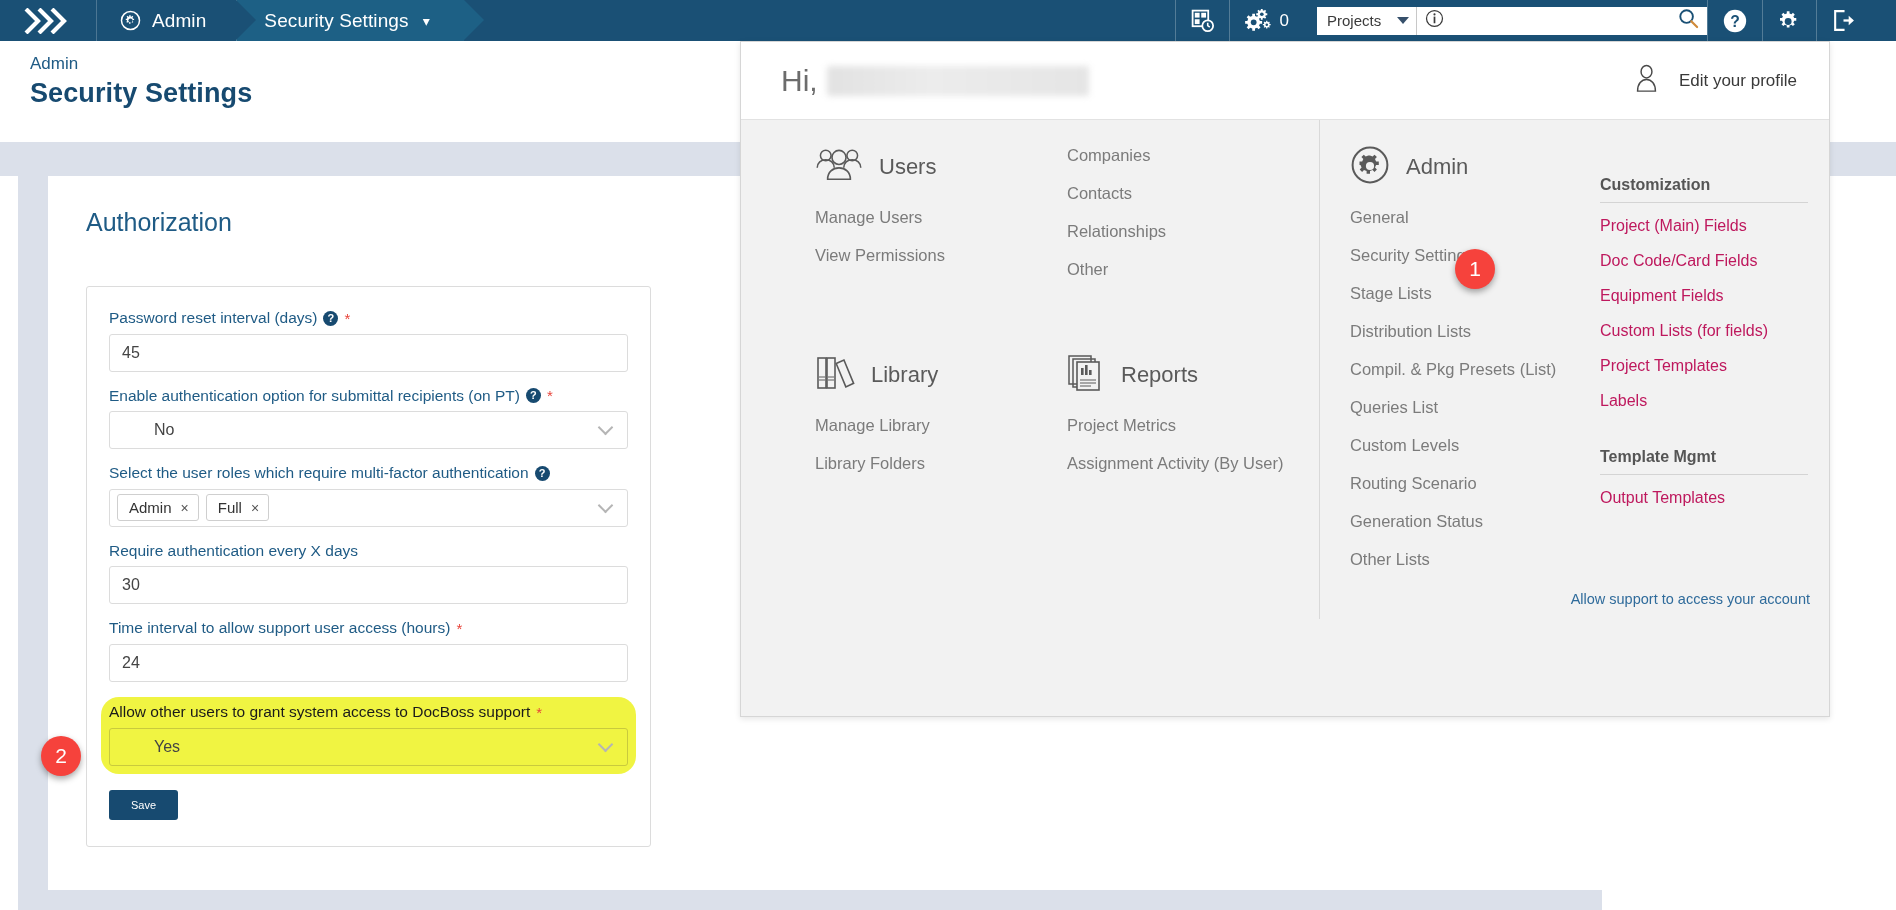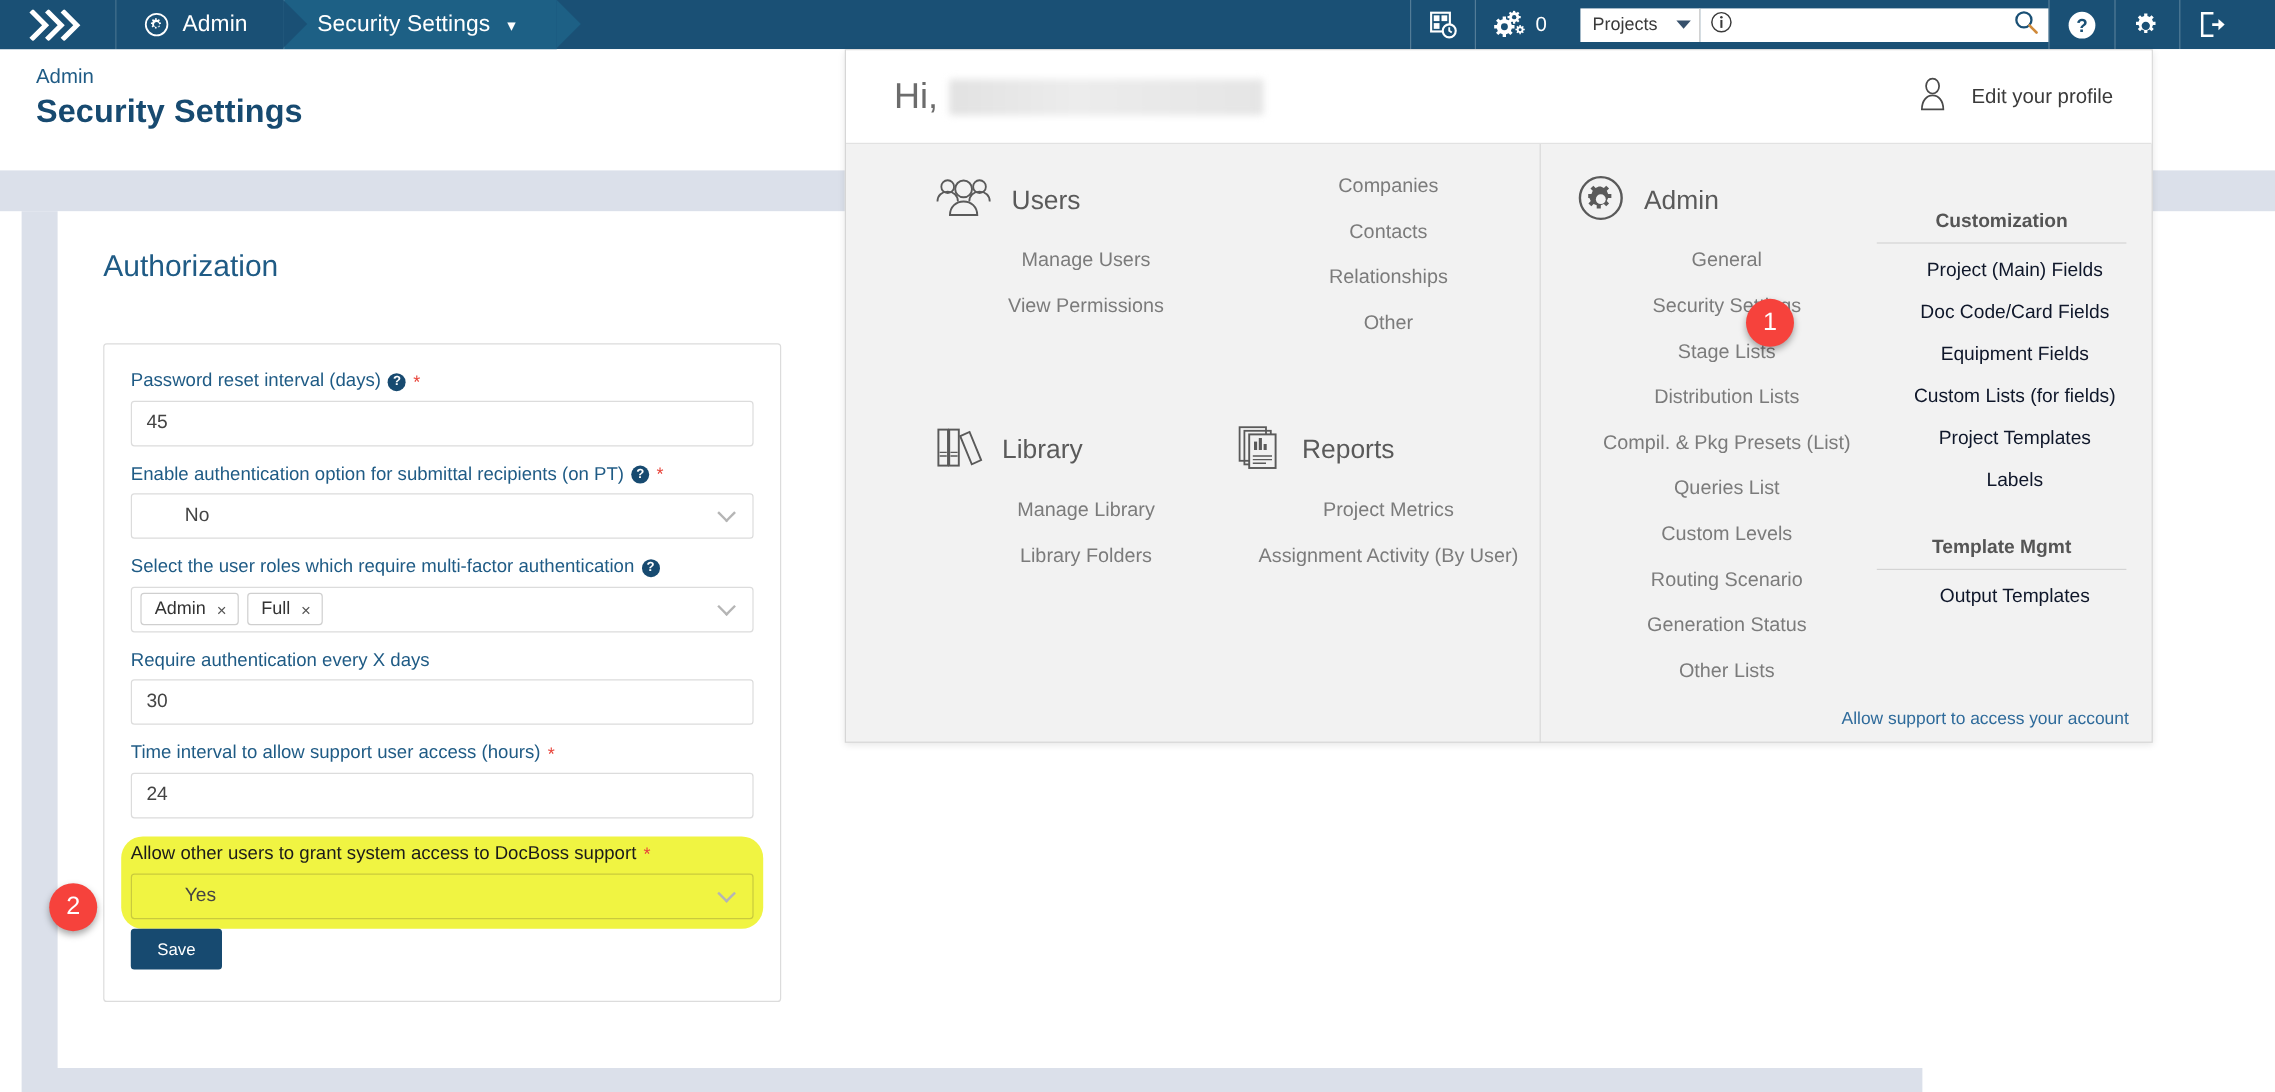--- a/index.html
+++ b/index.html
@@ -142,31 +142,30 @@
     padding: 3px 9px 3px 11px; font-size: 15px; color: #333; height: 27px;
   }
   .tag .x { color: #555; font-size: 14px; cursor: pointer; }
   .tagflex { flex: 1; display: flex; align-items: center; gap: 7px; }
 
   .hl { background: #f0f442; padding: 6px 8px 8px 8px; margin: 0 -8px; border-radius: 18px; }
   .hl .flabel { color: #1a1a1a; }
   .hl .ctrl { background: #f0f442; border-color: #c9ca3d; }
 
   .savebtn {
-    background: #174a70; color: #fff; border: none;
-    border-radius: 3px; padding: 9px 22px; font-size: 14px; cursor: pointer;
+    margin-top: 16px; background: #174a70; color: #fff; border: none;
+    border-radius: 3px; padding: 9px 22px; font-size: 11px; cursor: pointer;
     font-family: "Liberation Sans", sans-serif;
   }
 
   
   .mega {
-    position: absolute; left: 704px; top: 41px; width: 1090px; height: 578px;
+    position: absolute; left: 740px; top: 41px; width: 1090px; height: 676px;
     background: #f2f2f2; border: 1px solid #d6d6d6;
     box-shadow: 0 2px 6px rgba(0,0,0,.10);
-    text-align: center;
   }
   .mega-head {
     height: 78px; background: #ffffff; border-bottom: 1px solid #e2e2e2;
     display: flex; align-items: center; justify-content: space-between;
     padding: 0 32px 0 40px;
   }
   .greet { display: flex; align-items: center; font-size: 30px; color: #6c6c6c; font-weight: 300; }
   .redact {
     display: inline-block; width: 262px; height: 30px; margin-left: 9px;
     background: linear-gradient(90deg,#e2e2e2,#ececec 40%,#e5e5e5);
@@ -189,21 +188,21 @@
     cursor: pointer; text-decoration: none;
   }
   .adminlinks { width: 250px; }
   .custcol { width: 230px; padding-top: 30px; }
   .custhead {
     font-size: 16px; color: #555; font-weight: bold; padding-bottom: 8px;
     border-bottom: 1px solid #d4d4d4; margin-bottom: 14px; width: 208px;
   }
   .custhead.second { margin-top: 38px; }
   .custlink {
-    display: block; font-size: 16px; color: #0f172a; margin-bottom: 17px; cursor: pointer;
+    display: block; font-size: 16px; color: #be185d; margin-bottom: 17px; cursor: pointer;
   }
   .supportlink {
     position: absolute; right: 20px; bottom: 12px;
     font-size: 14.5px; color: #2f6b9b; cursor: pointer;
   }
 
   
   .badge {
     position: absolute; width: 40px; height: 40px; border-radius: 50%;
     background: #f6423c; color: #fff; font-size: 21px;

